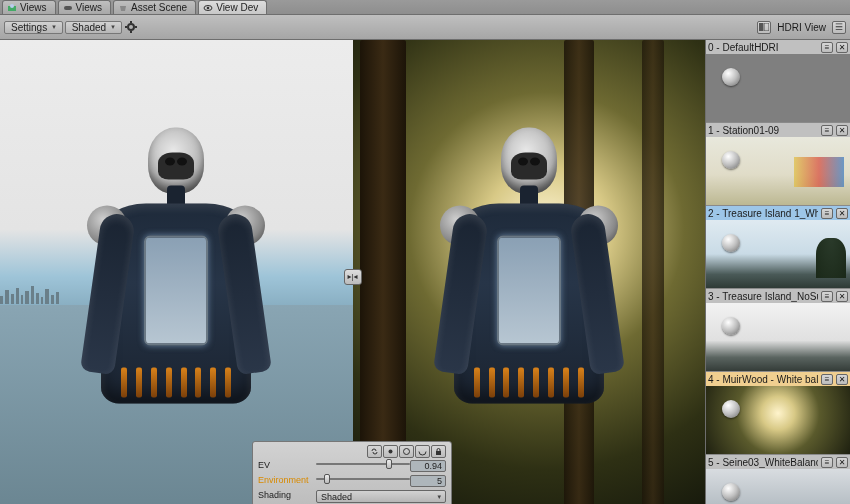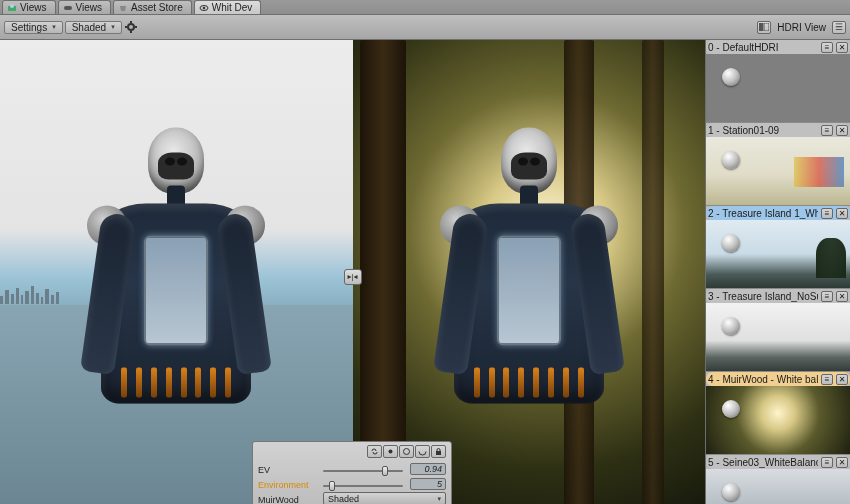--- a/index.html
+++ b/index.html
@@ -50,37 +50,37 @@
   .r-arm{position:absolute;top:10px;width:34px;height:160px;background:linear-gradient(#1a2432,#2a3648);border-radius:18px 18px 10px 10px;box-shadow:inset 0 4px 8px rgba(255,255,255,.12);}
   .r-arm.l{left:-10px;transform:rotate(8deg);} .r-arm.r{right:-10px;transform:rotate(-8deg);}
   .r-shoulder{position:absolute;top:2px;width:40px;height:40px;background:radial-gradient(circle at 40% 35%,#cfcfcf,#8a8a8a 60%,#3a3a3a);border-radius:50%;}
   .r-shoulder.l{left:-14px;} .r-shoulder.r{right:-14px;}
   .r-pipes{position:absolute;left:50%;bottom:6px;width:110px;height:30px;transform:translateX(-50%);display:flex;justify-content:space-between;}
   .r-pipes span{width:6px;height:100%;background:linear-gradient(#d8821a,#7a3f0a);border-radius:2px;}
   
   .divider-handle{position:absolute;top:50%;left:50%;width:18px;height:16px;transform:translate(-50%,-50%);background:linear-gradient(#dedede,#bcbcbc);border:1px solid #666;border-radius:3px;display:flex;align-items:center;justify-content:center;font-size:8px;color:#333;cursor:ew-resize;z-index:5;}
   
   .ctrl{position:absolute;bottom:4px;left:252px;width:200px;padding:3px 5px;background:linear-gradient(#d2d2d2,#bcbcbc);border:1px solid #777;border-radius:3px;font-size:9px;}
-  .ctrl .row{display:flex;align-items:flex-end;height:15px;gap:7px;}
+  .ctrl .row{display:flex;align-items:flex-start;height:15px;gap:0;}
   .ctrl label{width:58px;color:#222;}
   .ctrl label.env{color:var(--accent);}
   .slider{flex:1;height:8px;position:relative;}
   .slider .track{position:absolute;top:3px;left:0;right:0;height:2px;background:#777;border-radius:1px;}
   .slider .thumb{position:absolute;top:-1px;width:6px;height:10px;background:linear-gradient(#eee,#bbb);border:1px solid #555;border-radius:2px;}
-  .valbox{width:36px;height:12px;background:#aeb6bb;border:1px solid #6a6a6a;border-radius:2px;display:flex;align-items:center;justify-content:flex-end;padding:0 3px;color:#222;font-style:italic;}
+  .valbox{width:36px;height:12px;background:#aeb6bb;border:1px solid #6a6a6a;border-radius:2px;display:flex;align-items:center;justify-content:flex-end;padding:0 3px;color:#222;}
   .ctrl .iconrow{display:flex;justify-content:flex-end;gap:1px;margin-bottom:2px;}
   .ctrl .iconrow .mini{width:15px;height:13px;background:linear-gradient(#d6d6d6,#bcbcbc);border:1px solid #666;display:flex;align-items:center;justify-content:center;border-radius:2px;cursor:default;}
   .ctrl .select{flex:1;height:13px;background:linear-gradient(#d2d2d2,#b6b6b6);border:1px solid #666;border-radius:2px;padding:0 4px;display:flex;align-items:center;justify-content:space-between;}
   .ctrl .select::after{content:"▾";font-size:7px;color:#444;}
   
   .hdri{width:145px;background:#b8b8b8;border-left:1px solid var(--border);display:flex;flex-direction:column;}
   .mini-icn{width:14px;height:13px;background:linear-gradient(#d6d6d6,#bcbcbc);border:1px solid #666;border-radius:2px;display:flex;align-items:center;justify-content:center;cursor:default;font-size:9px;color:#333;}
   .hdri-list{flex:1;overflow:hidden;}
   .hdri-item{border-bottom:1px solid #8a8a8a;}
-  .hdri-item .hdr{height:14px;display:flex;align-items:center;padding:0 2px;background:#c0c0c0;gap:3px;border-radius:7px;}
+  .hdri-item .hdr{height:14px;display:flex;align-items:center;padding:0 2px;background:#c0c0c0;gap:3px;}
   .hdri-item.sel .hdr{background:#9dc6e8;}
   .hdri-item.sel2 .hdr{background:#f0cf90;}
   .hdri-item .hdr .name{flex:1;white-space:nowrap;overflow:hidden;text-overflow:clip;color:#1a1a1a;}
   .hdri-item .hdr .hx{width:12px;height:11px;background:linear-gradient(#d6d6d6,#bcbcbc);border:1px solid #666;border-radius:2px;display:flex;align-items:center;justify-content:center;font-size:8px;cursor:default;}
   .hdri-item .thumb{height:68px;position:relative;overflow:hidden;}
   .ball{position:absolute;width:18px;height:18px;border-radius:50%;background:radial-gradient(circle at 35% 30%,#fff,#bfbfbf 50%,#6a6a6a);box-shadow:0 1px 2px rgba(0,0,0,.5);}
   
   .th-default{background:#7f7f7f;}
   .th-station{background:linear-gradient(#e8e8dc 0%,#e0dcc8 55%,#bcb892 100%);}
   .th-station::after{content:"";position:absolute;right:6px;top:20px;width:50px;height:30px;background:linear-gradient(90deg,#e0c040,#d84838,#3878c0);opacity:.7;}
@@ -111,30 +111,30 @@
         </svg>
     </span>
     <span>Views</span>
   </div>
   <div class="tab">
     <span class="icn">
       <svg viewBox="0 0 10 10">
           <path d="M2 3h6l-1 5H3z" fill="#888"></path>
         </svg>
     </span>
-    <span>Asset Store</span>
+    <span>Asset Scene</span>
   </div>
   <div class="tab active">
     <span class="icn">
       <svg viewBox="0 0 10 10">
           <ellipse cx="5" cy="5" rx="4" ry="2.5" fill="none" stroke="#333"></ellipse>
           <circle cx="5" cy="5" r="1.3" fill="#333"></circle>
         </svg>
     </span>
-    <span>Whit Dev</span>
+    <span>View Dev</span>
   </div>
 </div>
 
 <div class="toolbar">
   <div class="tbtn drop">
     <span>Settings</span>
   </div>
   <div class="tbtn drop">
     <span>Shaded</span>
   </div>
@@ -283,21 +283,21 @@
       </div>
       <div class="row">
         <label class="env">Environment</label>
         <div class="slider">
           <div class="track"></div>
             <div class="thumb" style="left:8%"></div>
         </div>
         <div class="valbox">5</div>
       </div>
       <div class="row">
-        <label>MuirWood</label>
+        <label>Shading</label>
         <div class="select">
           <span>Shaded</span>
         </div>
       </div>
     </div>
 
   </div>
 
   <div class="hdri">
     <div class="hdri-list" id="hdri-list">

